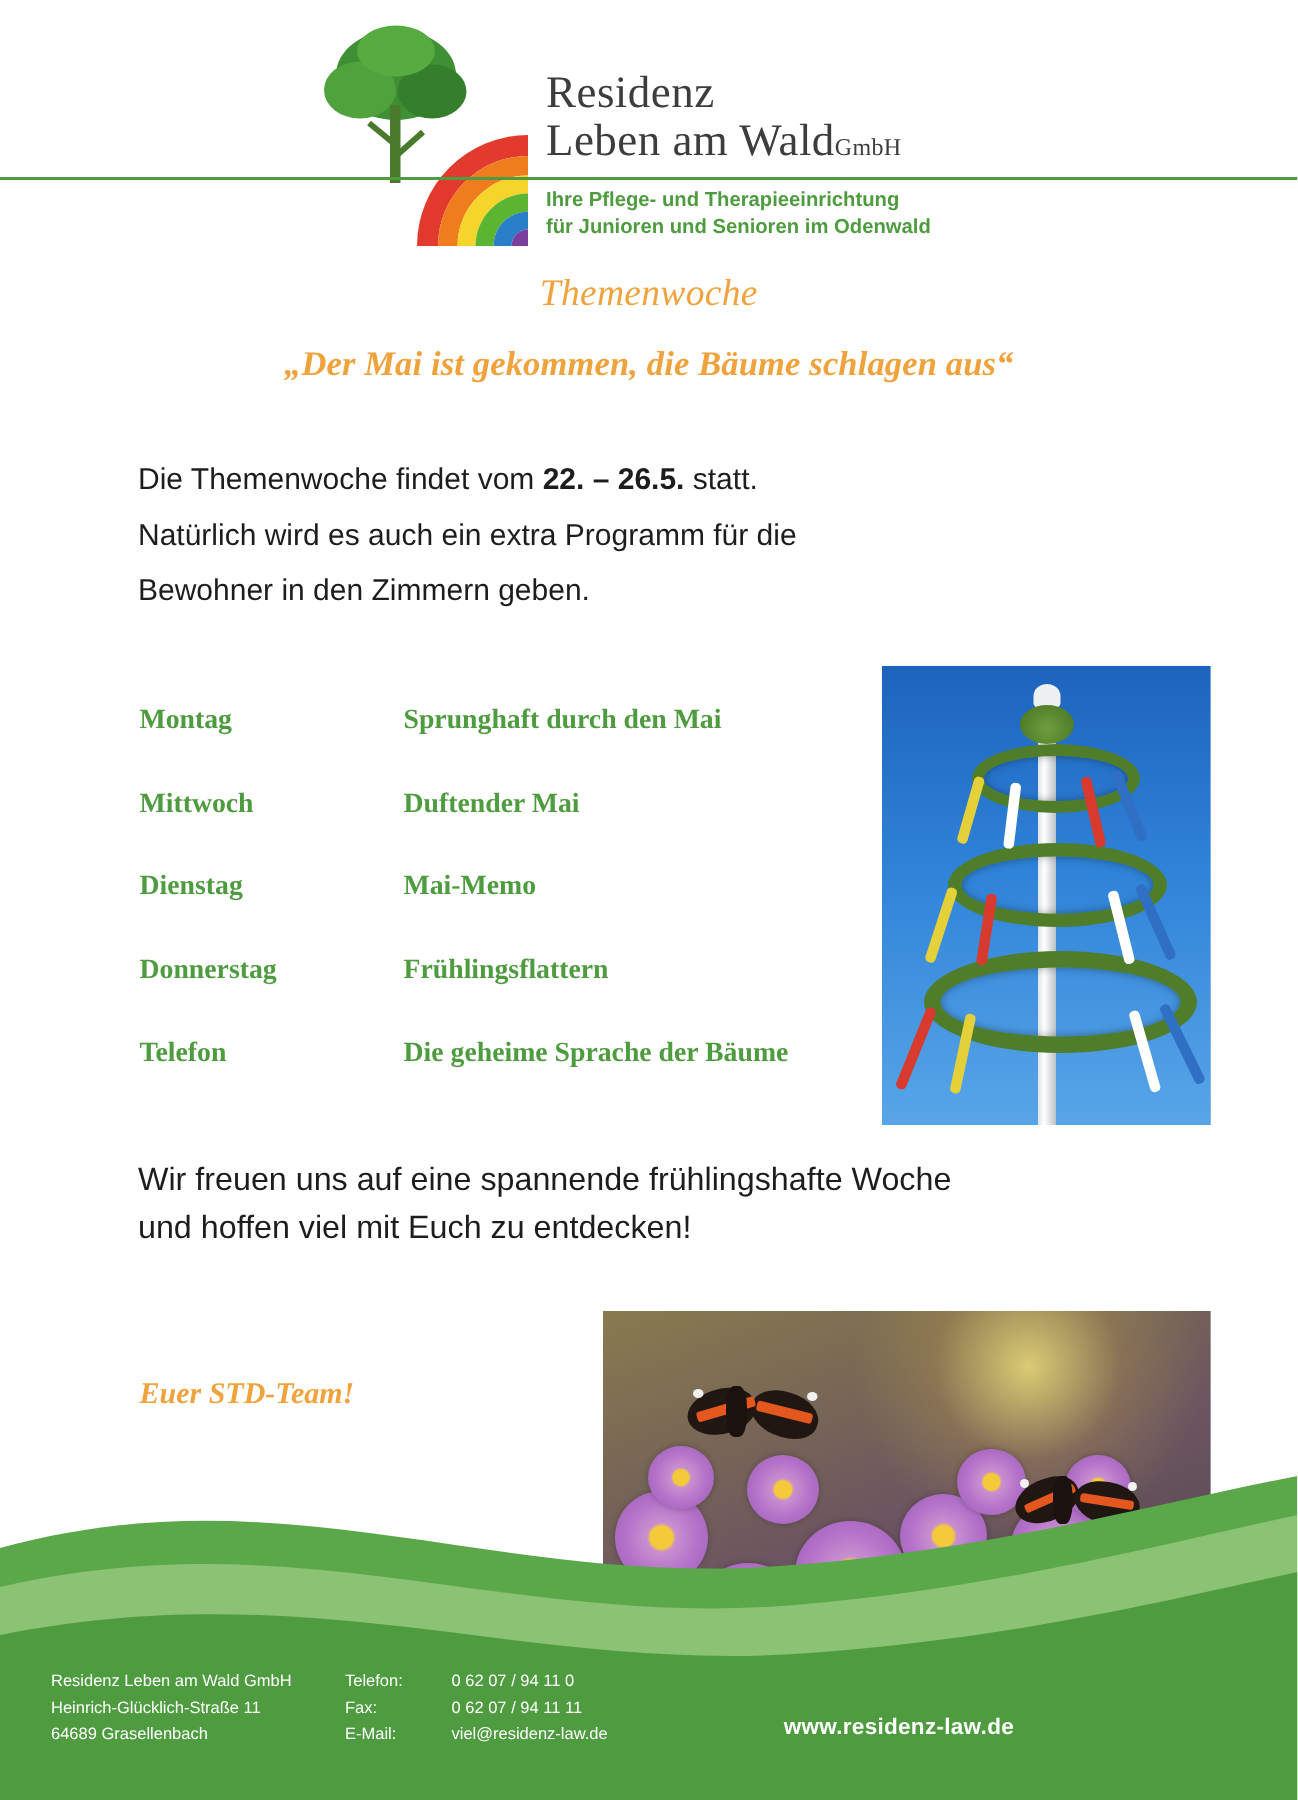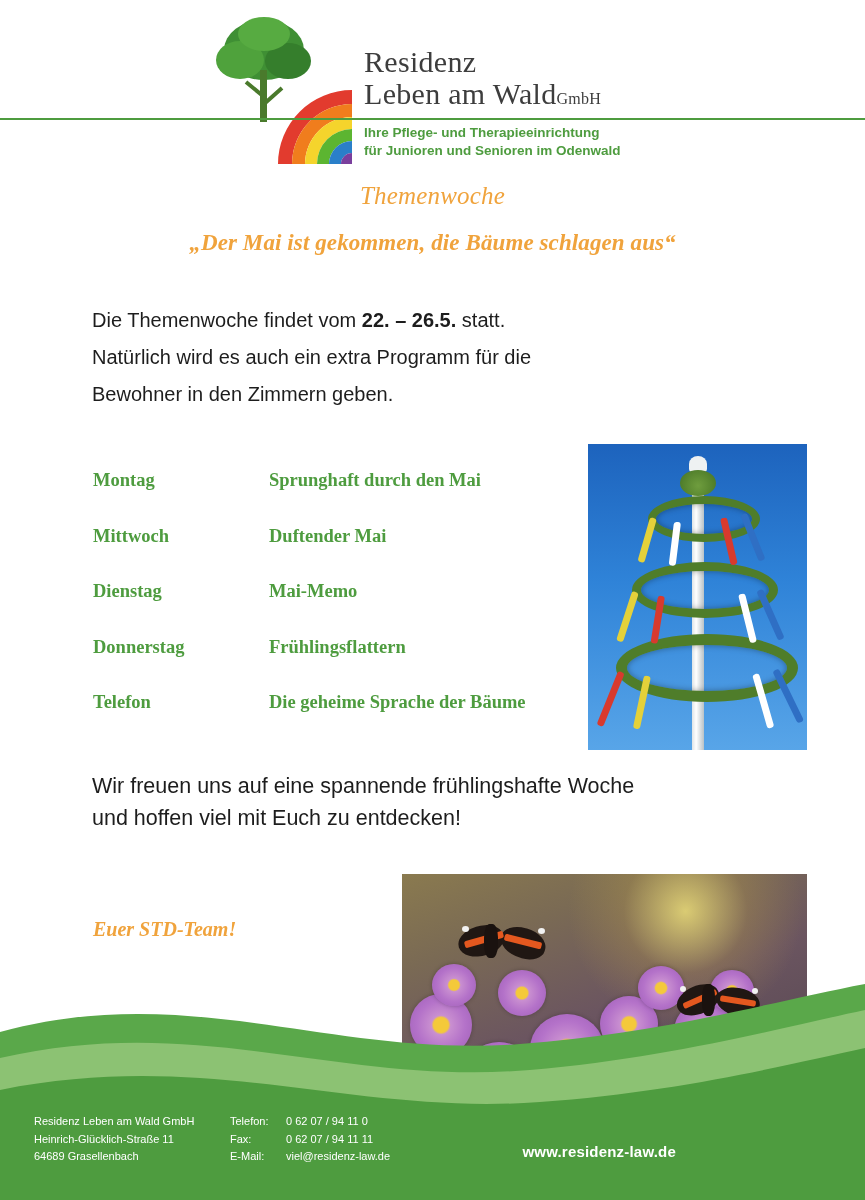--- a/index.html
+++ b/index.html
@@ -298,21 +298,21 @@
     left: 34px;
     bottom: 34px;
     display: flex;
     color: #ffffff;
     font-size: 11px;
     line-height: 1.6;
   }
   .fi-col1 { width: 196px; }
   .fi-col2 { display: flex; }
   .fi-labels { width: 56px; }
-  .fi-values { width: 150px; }
+  .fi-values { width: 150px; margin-left: 15px; }
   .footer-url {
     position: absolute;
     right: 33px;
     bottom: 40px;
     color: #ffffff;
     font-size: 15px;
     font-weight: bold;
     letter-spacing: 0.2px;
   }
 </style>

